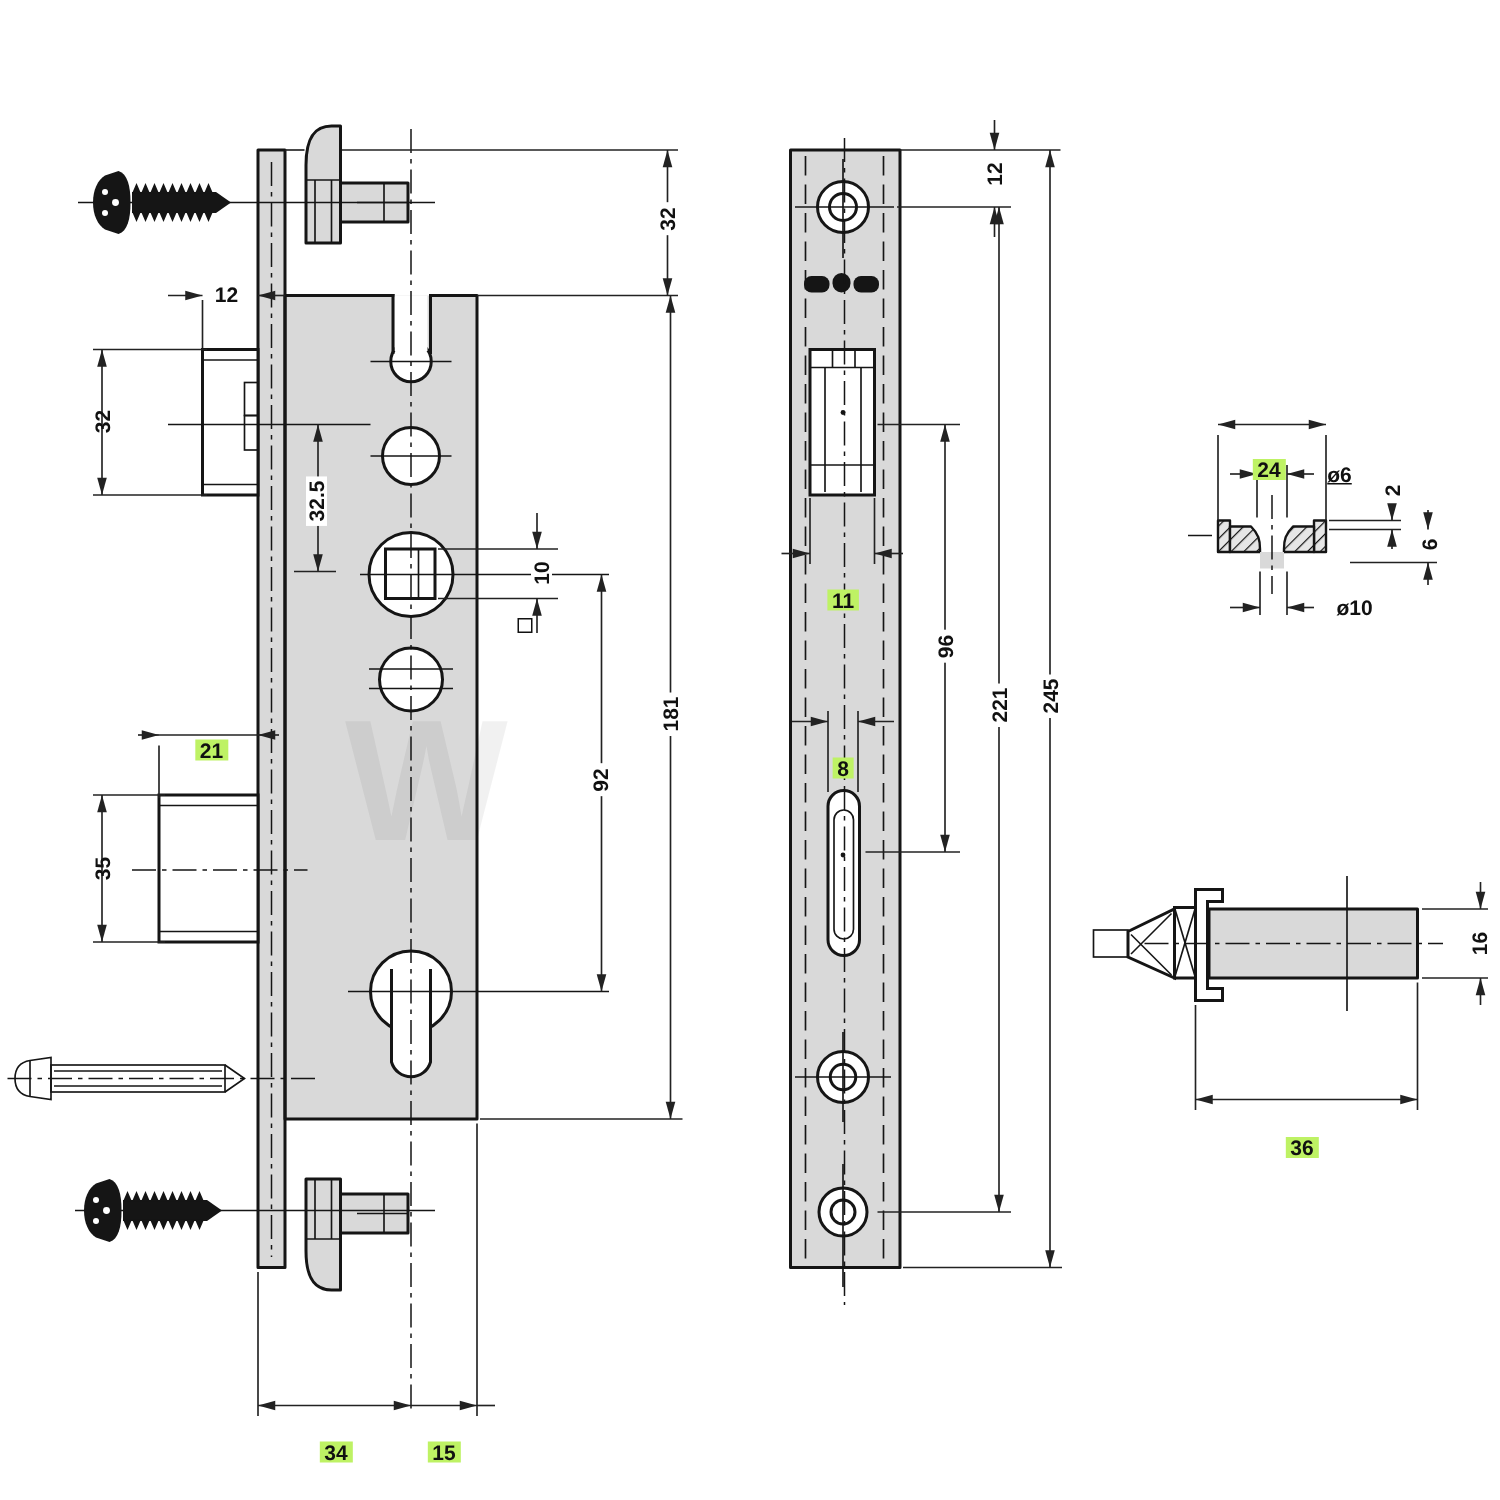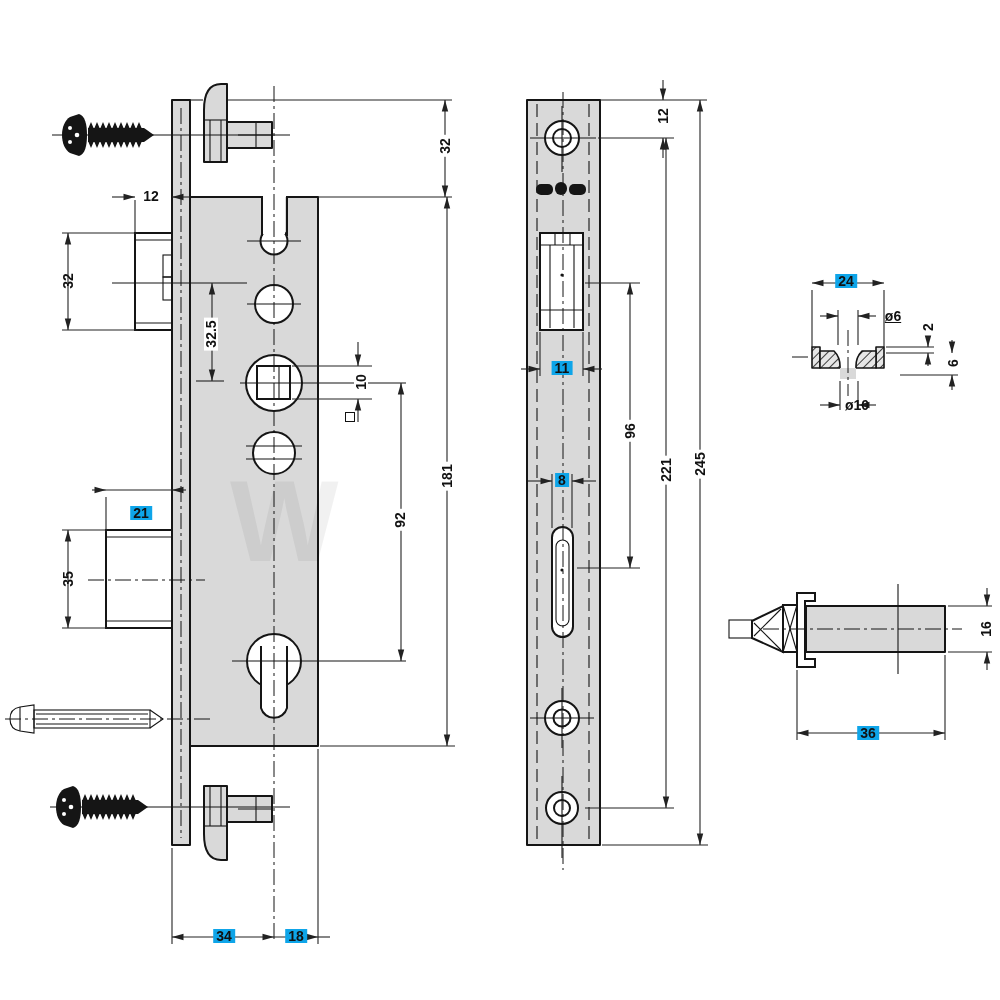--- a/index.html
+++ b/index.html
@@ -16,21 +16,21 @@
   .whn{fill:#ffffff;stroke:none;}
   .thin{fill:none;stroke:var(--line);stroke-width:1.1;}
   .dim {fill:none;stroke:var(--dim);stroke-width:1.1;}
   .cl  {fill:none;stroke:var(--line);stroke-width:1;stroke-dasharray:16 4 3 4;}
   .bend{fill:none;stroke:var(--line);stroke-width:1.1;stroke-dasharray:13 6;}
   .blk {fill:var(--line);stroke:none;}
   .hat {fill:url(#hatch);stroke:var(--line);stroke-width:1.6;stroke-linejoin:round;}
   .dim-label{position:absolute;font-weight:bold;font-size:14px;color:#111;
              transform:translate(-50%,-50%);white-space:nowrap;line-height:1;}
   .v{transform:translate(-50%,-50%) rotate(-90deg);}
-  .bg{background:#0ea5e9;padding:0 3px;}
+  .bg{background:#bef264;padding:0 3px;margin-top:32px;}
   .vbg{background:#fff;padding:0 3px;}
   #sq-symbol{position:absolute;left:345px;top:412px;width:8px;height:8px;
              border:1.6px solid #111;background:#fff;}
   #watermark{position:absolute;left:230px;top:455px;font-size:115px;font-weight:bold;
              color:rgba(0,0,0,0.055);letter-spacing:-4px;}
 </style>
 </head>
 <body>
 
 <div id="stage">
@@ -325,36 +325,36 @@
 
 <div id="watermark">W</div>
 
 <div id="sq-symbol"></div>
 
 <span class="dim-label" style="left:151px;top:196px;">12</span>
 <span class="dim-label v" style="left:68px;top:281px;">32</span>
 <span class="dim-label v vbg" style="left:211px;top:334px;">32.5</span>
 <span class="dim-label v vbg" style="left:445px;top:146px;">32</span>
 <span class="dim-label v vbg" style="left:361px;top:382px;">10</span>
-<span class="dim-label bg" style="left:141px;top:513px;">21</span>
+<span class="dim-label bg" style="left:141px;top:468px;">21</span>
 <span class="dim-label v" style="left:68px;top:579px;">35</span>
 <span class="dim-label v vbg" style="left:400px;top:520px;">92</span>
 <span class="dim-label v vbg" style="left:447px;top:476px;">181</span>
 <span class="dim-label bg" style="left:224px;top:936px;text-align:center;">34</span>
-<span class="dim-label bg" style="left:296px;top:936px;">18</span>
+<span class="dim-label bg" style="left:296px;top:936px;">15</span>
 
 <span class="dim-label v" style="left:663px;top:116px;">12</span>
 <span class="dim-label bg" style="left:562px;top:368px;">11</span>
 <span class="dim-label bg" style="left:562px;top:480px;">8</span>
 <span class="dim-label v vbg" style="left:630px;top:431px;">96</span>
 <span class="dim-label v vbg" style="left:666px;top:470px;">221</span>
 <span class="dim-label v vbg" style="left:700px;top:464px;">245</span>
 
 <span class="dim-label bg" style="left:846px;top:281px;">24</span>
 <span class="dim-label" style="left:893px;top:316px;text-decoration:underline;">ø6</span>
 <span class="dim-label v" style="left:928px;top:327px;">2</span>
 <span class="dim-label v" style="left:953px;top:363px;">6</span>
-<span class="dim-label" style="left:857px;top:405px;">ø10</span>
+<span class="dim-label" style="left:903px;top:405px;">ø10</span>
 
 <span class="dim-label v" style="left:986px;top:629px;">16</span>
 <span class="dim-label bg" style="left:868px;top:733px;">36</span>
 
 </div>
 
 </body></html>

